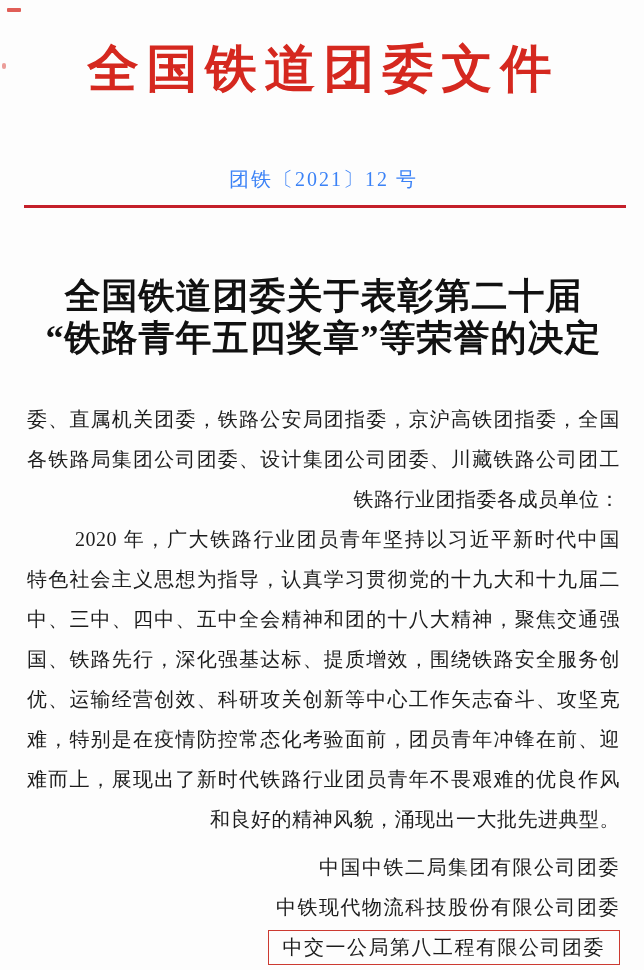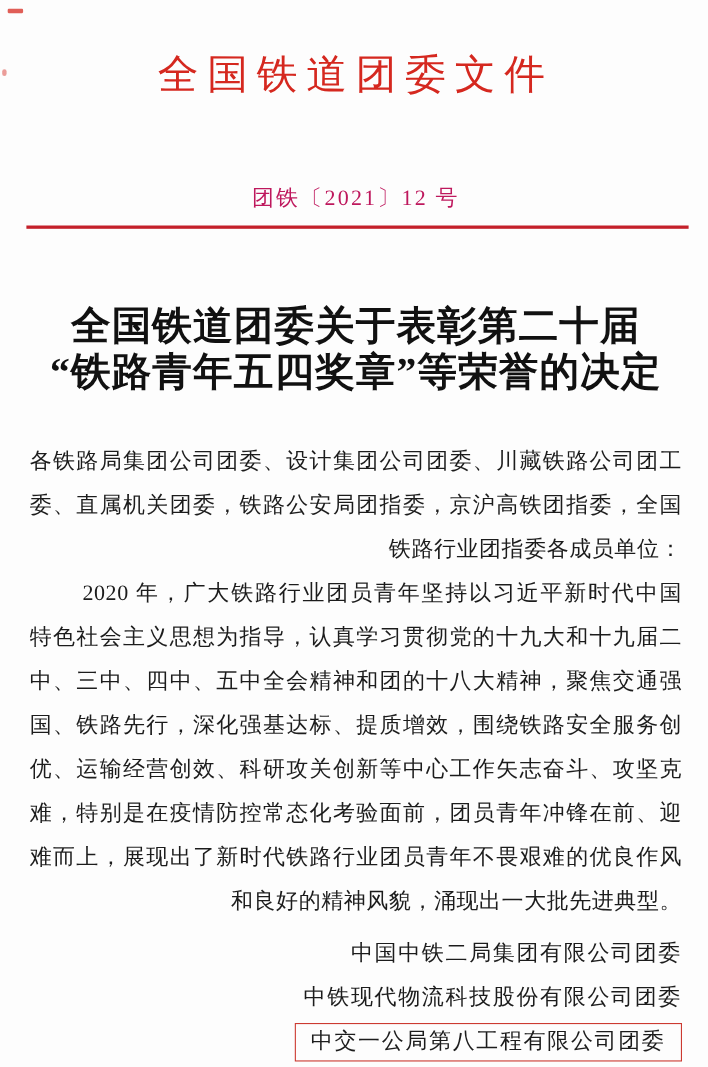--- a/index.html
+++ b/index.html
@@ -39,32 +39,32 @@
     width: 4px; height: 6px;
     background: var(--header-red);
     opacity: .45;
     border-radius: 2px;
   }
   .header-title {
     margin-top: 34px;
     height: 70px;
     line-height: 70px;
     text-align: center;
-    font-size: 37px;
-    font-weight: normal;
+    font-size: 51px;
+    font-weight: bold;
     letter-spacing: 8px;
     color: var(--header-red);
     white-space: nowrap;
   }
   .doc-number {
     margin-top: 62px;
     text-align: center;
     font-size: 20px;
     letter-spacing: 2px;
-    color: #be185d;
+    color: #3b82f6;
   }
   .red-divider {
     margin-top: 12px;
     margin-left: -3px;
     margin-right: -6px;
     height: 3px;
     background: var(--divider-red);
   }
   .doc-title {
     margin-top: 67px;
@@ -124,22 +124,22 @@
 
   <div class="red-divider"></div>
 
   <div class="doc-title">
     <div>全国铁道团委关于表彰第二十届</div>
     <div>“铁路青年五四奖章”等荣誉的决定</div>
   </div>
 
   <div class="body-block">
 
+    <div class="bline full">委、直属机关团委，铁路公安局团指委，京沪高铁团指委，全国</div>
     <div class="bline full">各铁路局集团公司团委、设计集团公司团委、川藏铁路公司团工</div>
-    <div class="bline full">委、直属机关团委，铁路公安局团指委，京沪高铁团指委，全国</div>
     <div class="bline">铁路行业团指委各成员单位：</div>
 
     <div class="bline full indent">2020 年，广大铁路行业团员青年坚持以习近平新时代中国</div>
     <div class="bline full">特色社会主义思想为指导，认真学习贯彻党的十九大和十九届二</div>
     <div class="bline full">中、三中、四中、五中全会精神和团的十八大精神，聚焦交通强</div>
     <div class="bline full">国、铁路先行，深化强基达标、提质增效，围绕铁路安全服务创</div>
     <div class="bline full">优、运输经营创效、科研攻关创新等中心工作矢志奋斗、攻坚克</div>
     <div class="bline full">难，特别是在疫情防控常态化考验面前，团员青年冲锋在前、迎</div>
     <div class="bline full">难而上，展现出了新时代铁路行业团员青年不畏艰难的优良作风</div>
     <div class="bline">和良好的精神风貌，涌现出一大批先进典型。</div>

